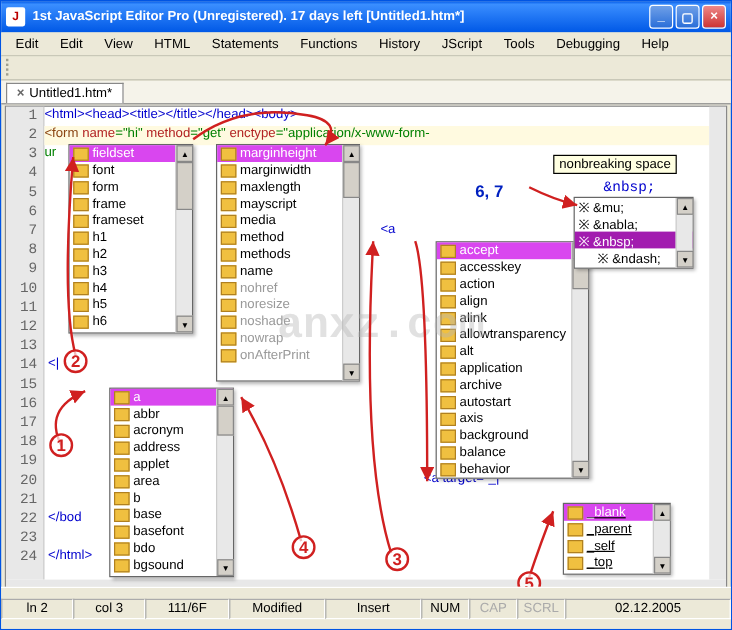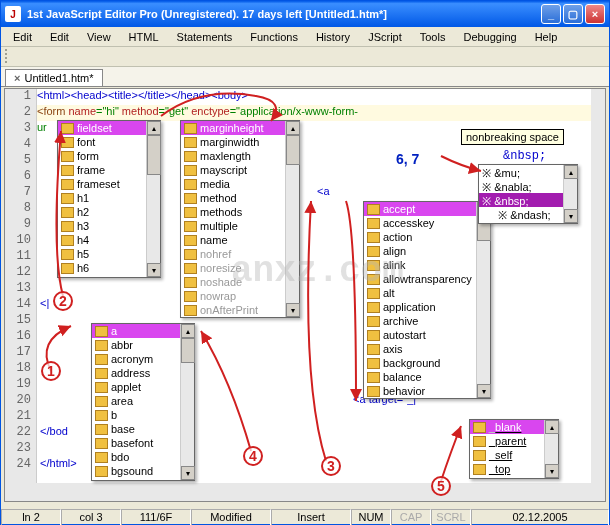--- a/index.html
+++ b/index.html
@@ -22,21 +22,21 @@
 .ln { height: 16px; text-align: right; padding-right: 5px; color: #666; font-family: 'Courier New', monospace; font-size: 12px; }
 .codearea { position: absolute; left: 32px; right: 14px; top: 0; bottom: 18px; font-family: 'Courier New', monospace; font-size: 12px; }
 .codeline { height: 16px; white-space: pre; }
 .codeline.hl { background: #fffae0; }
 .tag { color: #0000cd; }
 .attr { color: #b22222; }
 .str { color: #008000; }
 .brown { color: #8b4513; }
 .scrollbar-v { position: absolute; right: 0; top: 0; bottom: 18px; width: 14px; background: #e8e8e8; }
 .scrollbar-h { position: absolute; left: 0; right: 0; bottom: 0; height: 18px; background: #e8e8e8; }
-.statusbar { position: absolute; bottom: 0; left: 0; right: 0; height: 15px; background: #ece9d8; border-top: 1px solid #fff; display: flex; align-items: center; font-size: 11px; }
+.statusbar { position: absolute; bottom: 0; left: 0; right: 0; height: 35px; background: #ece9d8; border-top: 1px solid #fff; display: flex; align-items: center; font-size: 11px; }
 .statuscell { border: 1px inset #fff; height: 17px; display: flex; align-items: center; padding: 0 6px; }
 .popup { position: absolute; background: #fff; border: 1px solid #666; box-shadow: 2px 2px 3px rgba(0,0,0,0.3); }
 .popup-item { height: 14px; display: flex; align-items: center; padding: 0 3px; gap: 3px; font-size: 11px; }
 .popup-item.sel { background: #d946ef; color: #fff; }
 .popup-item.gray { color: #999; }
 .popicon { width: 13px; height: 11px; background: #f0c040; border: 1px solid #b08020; display: inline-block; position: relative; }
 .popup-sb { position: absolute; right: 0; top: 0; bottom: 0; width: 14px; background: #e8e8e8; border-left: 1px solid #ccc; }
 .sb-btn { width: 14px; height: 14px; background: #d4d0c8; border: 1px solid #888; display: flex; align-items: center; justify-content: center; font-size: 8px; }
 .sb-thumb { background: #d4d0c8; border: 1px solid #888; width: 14px; position: absolute; }
 .tooltip { position: absolute; background: #ffffe1; border: 1px solid #000; padding: 1px 4px; font-size: 11px; }
@@ -220,24 +220,20 @@
         <div class="popup-item">
           <span class="popicon"></span>
           <span>method</span>
         </div>
         <div class="popup-item">
           <span class="popicon"></span>
           <span>methods</span>
         </div>
         <div class="popup-item">
           <span class="popicon"></span>
-          <span>multiple</span>
-        </div>
-        <div class="popup-item">
-          <span class="popicon"></span>
           <span>name</span>
         </div>
         <div class="popup-item gray">
           <span class="popicon"></span>
           <span>nohref</span>
         </div>
         <div class="popup-item gray">
           <span class="popicon"></span>
           <span>noresize</span>
         </div>

